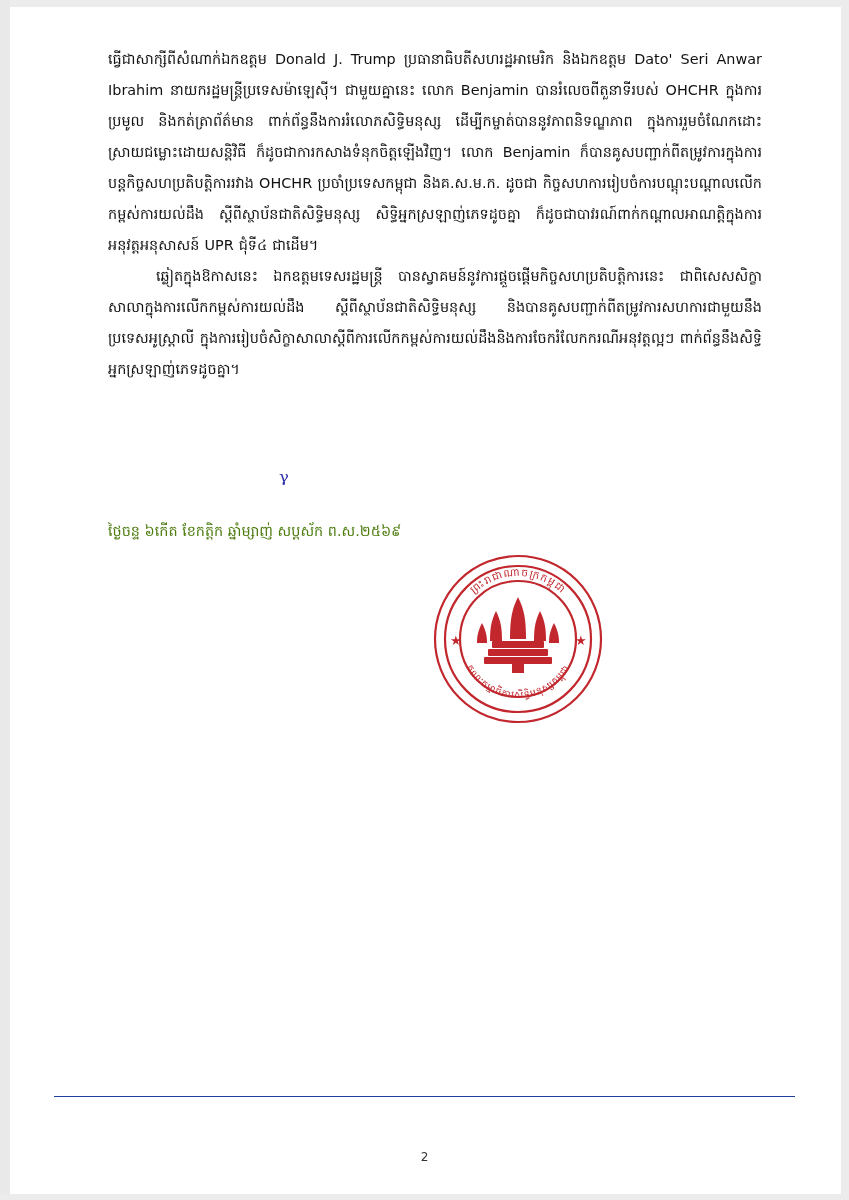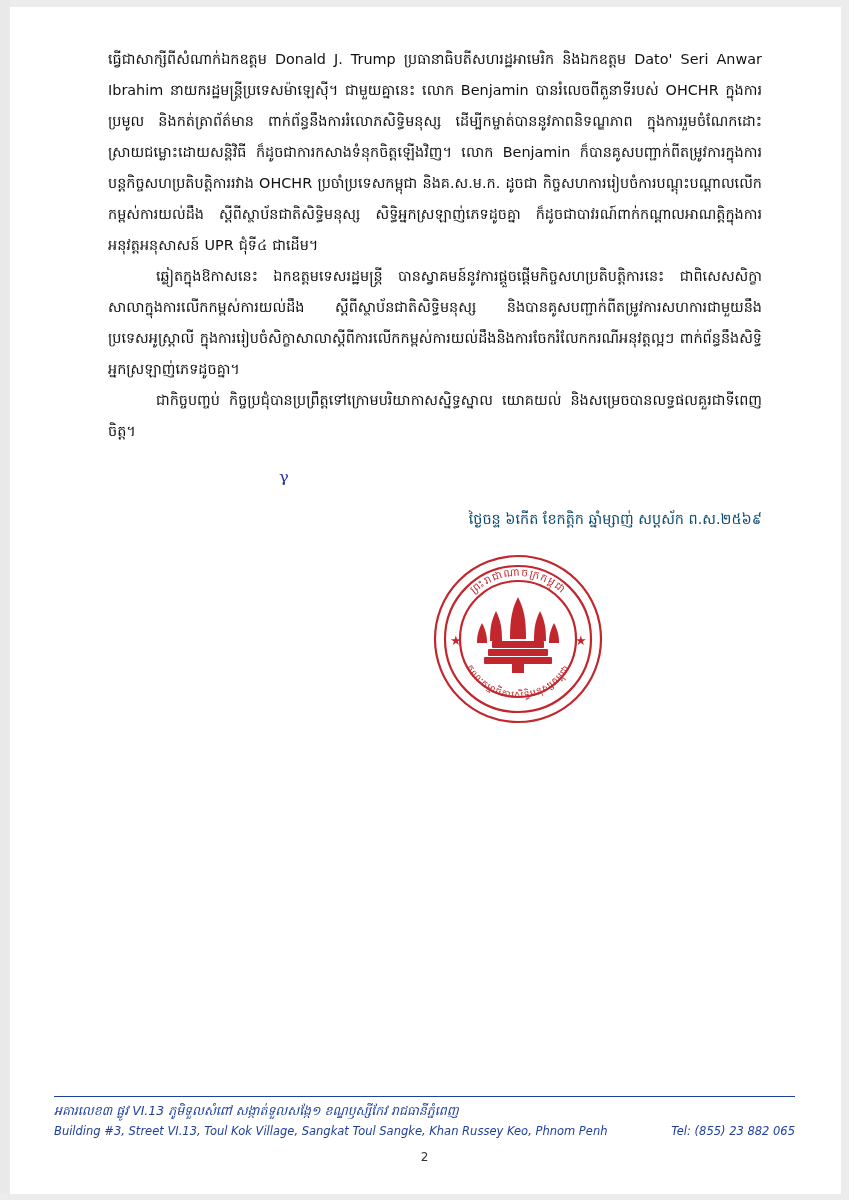--- a/index.html
+++ b/index.html
@@ -60,26 +60,26 @@
     word-spacing: 0.5px;
   }
   .para.indent {
     text-indent: 48px;
   }
   .para + .para {
   }
   .date-block {
     position: absolute;
     left: 108px;
-    top: 505px;
+    top: 517px;
     width: 654px;
-    text-align: right;
+    text-align: left;
     font-size: 14.4px;
     line-height: 29px;
-    color: #0c4a6e;
+    color: #4d7c0f;
   }
   .date-line {
     display: block;
   }
   .stamp-wrap {
     position: absolute;
     left: 432px;
     top: 553px;
     width: 172px;
     height: 172px;
@@ -145,21 +145,20 @@
 <div class="page">
 
   <div class="page-edge-top"></div>
   <div class="page-edge-left"></div>
   <div class="page-edge-right"></div>
   <div class="page-edge-bottom"></div>
 
   <div class="content">
     <p class="para">ធ្វើជាសាក្សីពីសំណាក់ឯកឧត្តម Donald J. Trump ប្រធានាធិបតីសហរដ្ឋអាមេរិក និងឯកឧត្តម Dato' Seri Anwar Ibrahim នាយករដ្ឋមន្ត្រីប្រទេសម៉ាឡេស៊ី។ ជាមួយគ្នានេះ លោក Benjamin បានរំលេចពីតួនាទីរបស់ OHCHR ក្នុងការប្រមូល និងកត់ត្រាព័ត៌មាន ពាក់ព័ន្ធនឹងការរំលោភសិទ្ធិមនុស្ស ដើម្បីកម្ចាត់បាននូវភាពនិទណ្ឌភាព ក្នុងការរួមចំណែកដោះស្រាយជម្លោះដោយសន្តិវិធី ក៏ដូចជាការកសាងទំនុកចិត្តឡើងវិញ។ លោក Benjamin ក៏បានគូសបញ្ជាក់ពីតម្រូវការក្នុងការបន្តកិច្ចសហប្រតិបត្តិការរវាង OHCHR ប្រចាំប្រទេសកម្ពុជា និងគ.ស.ម.ក. ដូចជា កិច្ចសហការរៀបចំការបណ្តុះបណ្តាលលើកកម្ពស់ការយល់ដឹង ស្តីពីស្ថាប័នជាតិសិទ្ធិមនុស្ស សិទ្ធិអ្នកស្រឡាញ់ភេទដូចគ្នា ក៏ដូចជាបាវរណ៍ពាក់កណ្តាលអាណត្តិក្នុងការអនុវត្តអនុសាសន៍ UPR ជុំទី៤ ជាដើម។</p>
     <p class="para indent">ឆ្លៀតក្នុងឱកាសនេះ ឯកឧត្តមទេសរដ្ឋមន្ត្រី បានស្វាគមន៍នូវការផ្តួចផ្តើមកិច្ចសហប្រតិបត្តិការនេះ ជាពិសេសសិក្ខាសាលាក្នុងការលើកកម្ពស់ការយល់ដឹង ស្តីពីស្ថាប័នជាតិសិទ្ធិមនុស្ស និងបានគូសបញ្ជាក់ពីតម្រូវការសហការជាមួយនឹងប្រទេសអូស្ត្រាលី ក្នុងការរៀបចំសិក្ខាសាលាស្តីពីការលើកកម្ពស់ការយល់ដឹងនិងការចែករំលែកករណីអនុវត្តល្អៗ ពាក់ព័ន្ធនឹងសិទ្ធិអ្នកស្រឡាញ់ភេទដូចគ្នា។</p>
-    <p class="para indent">ជាកិច្ចបញ្ចប់ កិច្ចប្រជុំបានប្រព្រឹត្តទៅក្រោមបរិយាកាសស្និទ្ធស្នាល យោគយល់ និងសម្រេចបានលទ្ធផលគួរជាទីពេញចិត្ត។</p>
   </div>
 
   <div class="signature">ᵞ</div>
 
   <div class="date-block">
     <span class="date-line">ថ្ងៃចន្ទ ៦កើត ខែកត្តិក ឆ្នាំម្សាញ់ សប្តស័ក ព.ស.២៥៦៩</span>
   </div>
 
   <div class="stamp-wrap">
     <svg width="172" height="172" viewBox="0 0 172 172" aria-hidden="true">
@@ -192,23 +191,16 @@
         <textPath href="#seal-top-path" startOffset="50%" text-anchor="middle">ព្រះរាជាណាចក្រកម្ពុជា</textPath>
       </text>
       <text font-family="DejaVu Sans, sans-serif" font-size="9.5" fill="#c1272d" letter-spacing="0.8">
         <textPath href="#seal-bottom-path" startOffset="50%" text-anchor="middle">គណៈកម្មាធិការសិទ្ធិមនុស្សកម្ពុជា</textPath>
       </text>
     </svg>
   </div>
 
   <div class="footer-rule"></div>
 
-  <div class="footer">
-    <div class="footer-kh">អគារលេខ៣ ផ្លូវ VI.13 ភូមិទួលសំពៅ សង្កាត់ទួលសង្កែ១ ខណ្ឌឫស្សីកែវ រាជធានីភ្នំពេញ</div>
-    <div class="footer-en-row">
-      <div>Building #3, Street VI.13, Toul Kok Village, Sangkat Toul Sangke, Khan Russey Keo, Phnom Penh</div>
-      <div>Tel: (855) 23 882 065</div>
-    </div>
-  </div>
 
   <div class="page-number">2</div>
 
 </div>
 
 </body></html>

